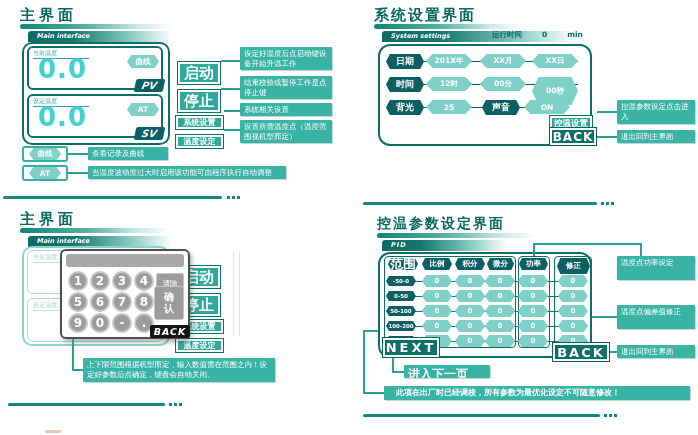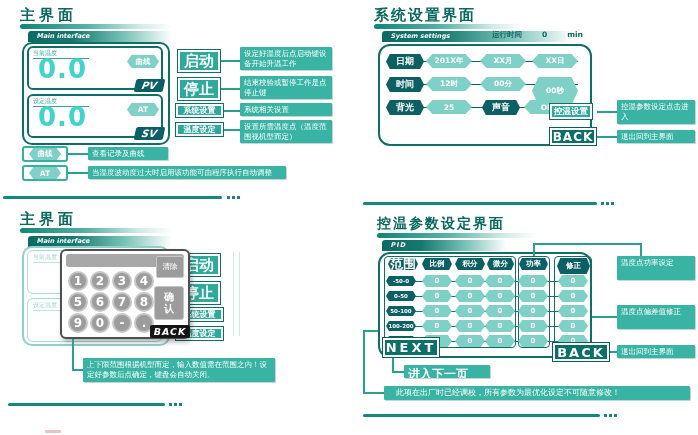--- a/index.html
+++ b/index.html
@@ -21,21 +21,21 @@
   .disp-label{font-size:6px;color:#35a79a;border-bottom:1px solid #35a79a;white-space:nowrap;}
   .disp-label.light{color:#9bd6cc;border-color:#bfe3dd;}
   .disp-num{color:#40d4cd;font-size:26px;font-weight:bold;letter-spacing:1px;line-height:1;}
   .lens{background:#7fd0c6;color:#fff;font-weight:bold;display:flex;align-items:center;justify-content:center;
         clip-path:polygon(0 50%,14% 0,86% 0,100% 50%,86% 100%,14% 100%);white-space:nowrap;}
   .hexd{background:#0c5f63;color:#fff;font-weight:bold;display:flex;align-items:center;justify-content:center;
         clip-path:polygon(0 50%,10% 0,90% 0,100% 50%,90% 100%,10% 100%);white-space:nowrap;}
   .badge{background:#0b5f66;color:#fff;font-weight:bold;font-style:italic;display:flex;align-items:center;
          justify-content:center;transform:skewX(-12deg);border-radius:2px;}
   .btn-big{background:#2fa99b;border:1px solid #0c6f68;box-shadow:inset 0 0 0 2px #fff;color:#fff;
-           font-weight:bold;display:flex;align-items:center;justify-content:center;white-space:nowrap;}
+           font-weight:bold;display:flex;align-items:center;justify-content:center;white-space:nowrap;margin-top:12px;}
   .btn-dark{background:#0c6f68;border:1px solid #0a5f58;box-shadow:inset 0 0 0 2px #fff;color:#fff;
             font-weight:bold;display:flex;align-items:center;justify-content:center;white-space:nowrap;}
   .ann{background:#38b3a4;color:#fff;font-size:7.5px;line-height:1.3;padding:2px 4px;border-radius:1px;
        box-shadow:1px 1px 0 rgba(11,95,88,.25);overflow:hidden;}
   .cline{background:#2aa090;}
   .divider{height:3px;background:#12897b;border-radius:2px;}
   .dots{width:3px;height:3px;background:#12897b;box-shadow:5px 0 0 #12897b,10px 0 0 #12897b;}
   .legendbox{border:2px solid #35b0a2;border-radius:3px;background:#fff;}
   .rowline{height:1px;background:#0c5f63;}
   .rowline.thin{background:#15756c;}
@@ -172,21 +172,21 @@
     <div class="abs ghostline" style="left:239px;top:252px;height:84px;"></div>
 
     <div class="abs btn-big" style="left:177px;top:253px;width:44px;height:24px;font-size:15px;">启动</div>
     <div class="abs btn-big" style="left:177px;top:281px;width:44px;height:24px;font-size:15px;">停止</div>
     <div class="abs btn-big" style="left:175px;top:307px;width:49px;height:15px;font-size:8px;">系统设置</div>
     <div class="abs btn-big" style="left:175px;top:326px;width:49px;height:15px;font-size:8px;">温度设定</div>
 
     <div class="abs keypad" style="left:60px;top:249px;width:130px;height:90px;"></div>
     <div class="abs kbar" style="left:66px;top:254px;width:118px;height:13px;"></div>
     <div id="keypad-digits" class="group"><div class="abs kbtn" style="left: 68px; top: 271px;">1</div><div class="abs kbtn" style="left: 90px; top: 271px;">2</div><div class="abs kbtn" style="left: 112px; top: 271px;">3</div><div class="abs kbtn" style="left: 134px; top: 271px;">4</div><div class="abs kbtn" style="left: 68px; top: 292px;">5</div><div class="abs kbtn" style="left: 90px; top: 292px;">6</div><div class="abs kbtn" style="left: 112px; top: 292px;">7</div><div class="abs kbtn" style="left: 134px; top: 292px;">8</div><div class="abs kbtn" style="left: 68px; top: 313px;">9</div><div class="abs kbtn" style="left: 90px; top: 313px;">0</div><div class="abs kbtn" style="left: 112px; top: 313px;">-</div><div class="abs kbtn" style="left: 134px; top: 313px;">.</div></div>
-    <div class="abs kclear" style="left:156px;top:256px;width:28px;height:22px;">清除</div>
+    <div class="abs kclear" style="left:156px;top:273px;width:28px;height:22px;">清除</div>
     <div class="abs kconfirm" style="left:154px;top:286px;width:30px;height:34px;">确认</div>
     <div class="abs kback" style="left:150px;top:325px;width:40px;height:13px;">BACK</div>
 
     <div class="abs cline" style="left:72px;top:339px;width:1.5px;height:31px;"></div>
     <div class="abs cline" style="left:72px;top:369px;width:11px;height:1.5px;"></div>
     <div class="abs ann" style="left:83px;top:358px;width:192px;height:24px;">上下限范围根据机型而定，输入数值需在范围之内！设定好参数后点确定，键盘会自动关闭。</div>
 
     <div class="abs divider" style="left:8px;top:403px;width:157px;"></div>
     <div class="abs dots" style="left:169px;top:403px;"></div>
     <div class="abs" style="left:45px;top:430px;width:16px;height:3px;background:rgba(205,80,70,.35);border-radius:1px;"></div>
@@ -224,19 +224,19 @@
     <div class="abs cline" style="left:392px;top:358px;width:1.5px;height:14px;"></div>
     <div class="abs cline" style="left:392px;top:371px;width:12px;height:1.5px;"></div>
     <div class="abs cline" style="left:363px;top:330px;width:15px;height:1.5px;"></div>
     <div class="abs cline" style="left:363px;top:330px;width:1.5px;height:63px;"></div>
     <div class="abs cline" style="left:363px;top:392px;width:21px;height:1.5px;"></div>
 
     <div class="abs ann" style="left:617px;top:256px;width:78px;height:24px;">温度点功率设定</div>
     <div class="abs ann" style="left:617px;top:305px;width:78px;height:24px;">温度点偏差值修正</div>
     <div class="abs ann" style="left:617px;top:345px;width:78px;height:13px;">退出回到主界面</div>
     <div class="abs ann" style="left:404px;top:365px;width:86px;height:13px;font-weight:bold;font-size:12px;">进入下一页PID设置</div>
-    <div class="abs ann" style="left:384px;top:386px;width:306px;height:14px;font-weight:normal;font-size:8px;white-space:nowrap;padding-left:12px;">此项在出厂时已经调校，所有参数为最优化设定不可随意修改！</div>
+    <div class="abs ann" style="left:384px;top:386px;width:306px;height:14px;font-weight:bold;font-size:8px;white-space:nowrap;padding-left:12px;">此项在出厂时已经调校，所有参数为最优化设定不可随意修改！</div>
 
     <div class="abs divider" style="left:363px;top:414px;width:237px;"></div>
     <div class="abs dots" style="left:604px;top:414px;"></div>
   </div>
 
 </div>
 
 </body></html>

